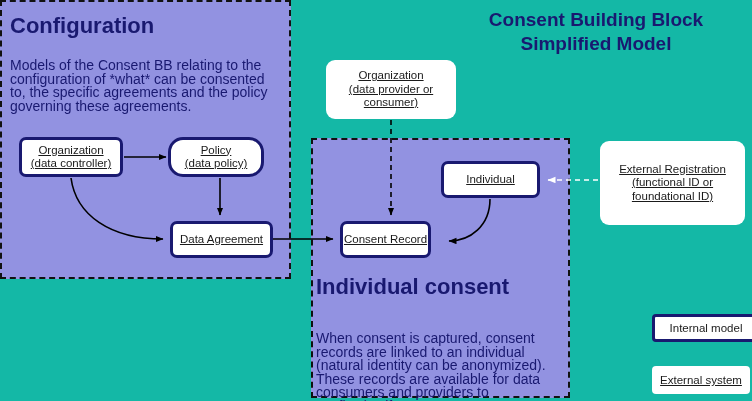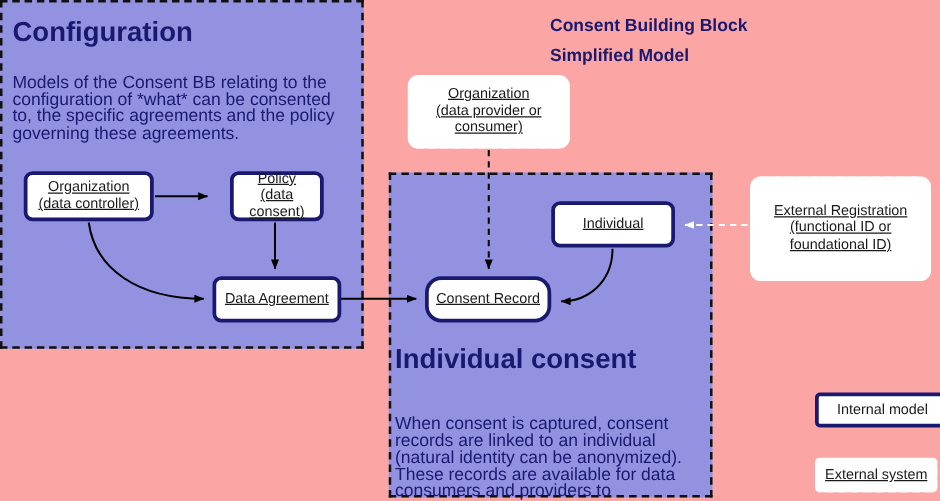--- a/index.html
+++ b/index.html
@@ -4,21 +4,21 @@
 <style>
   html, body {
     margin: 0;
     padding: 0;
     background: #000000;
   }
   #canvas {
     position: relative;
     width: 752px;
     height: 401px;
-    background: #fca5a5;
+    background: #14b8a6;
     overflow: hidden;
     font-family: "Liberation Sans", sans-serif;
   }
   
   .region {
     position: absolute;
     background: #9292e1;
     border: 2px dashed #111111;
     box-sizing: border-box;
   }
@@ -53,22 +53,22 @@
   #configuration-body  { left: 10px; top: 59px; width: 272px; }
   #individual-title    { left: 316px; top: 274px; }
   #individual-body     { left: 316px; top: 318px; width: 248px; margin-top: 14px; }
 
   
   #page-title {
     position: absolute;
     left: 440px;
     top: 8px;
     width: 312px;
-    text-align: left;
-    font-size: 14px;
+    text-align: center;
+    font-size: 19px;
     font-weight: bold;
     line-height: 24px;
     color: #191970;
   }
 
   
   .node {
     position: absolute;
     box-sizing: border-box;
     display: flex;
@@ -83,25 +83,25 @@
     text-decoration: underline;
   }
   .node.internal {
     border: 3px solid #191970;
   }
   .node.external {
     border: 2px dashed #ffffff;
     border-radius: 9px;
   }
   #node-org-controller  { left: 19px;  top: 137px; width: 104px; height: 40px; }
-  #node-policy          { left: 184px; top: 137px; width: 75px;  height: 40px; }
+  #node-policy          { left: 168px; top: 137px; width: 96px;  height: 40px; border-radius: 15px; }
   #node-data-agreement  { left: 170px; top: 221px; width: 103px; height: 37px; }
   #node-org-provider    { left: 326px; top: 60px;  width: 130px; height: 59px; }
   #node-individual      { left: 441px; top: 161px; width: 99px;  height: 37px; }
-  #node-consent-record  { left: 340px; top: 221px; width: 101px; height: 37px; border-radius: 13px; }
+  #node-consent-record  { left: 340px; top: 221px; width: 91px; height: 37px; }
   #node-external-reg    { left: 600px; top: 141px; width: 145px; height: 84px; }
 
   
   .legend-item {
     position: absolute;
     box-sizing: border-box;
     display: flex;
     align-items: center;
     justify-content: center;
     background: #ffffff;
@@ -178,21 +178,21 @@
   <div class="node internal" id="node-org-controller">
     <div>
       <div>Organization</div>
       <div>(data controller)</div>
     </div>
   </div>
 
   <div class="node internal" id="node-policy">
     <div>
       <div>Policy</div>
-      <div>(data consent)</div>
+      <div>(data policy)</div>
     </div>
   </div>
 
   <div class="node internal" id="node-data-agreement">
     <div>Data Agreement</div>
   </div>
 
   <div class="node external" id="node-org-provider">
     <div>
       <div>Organization</div>

